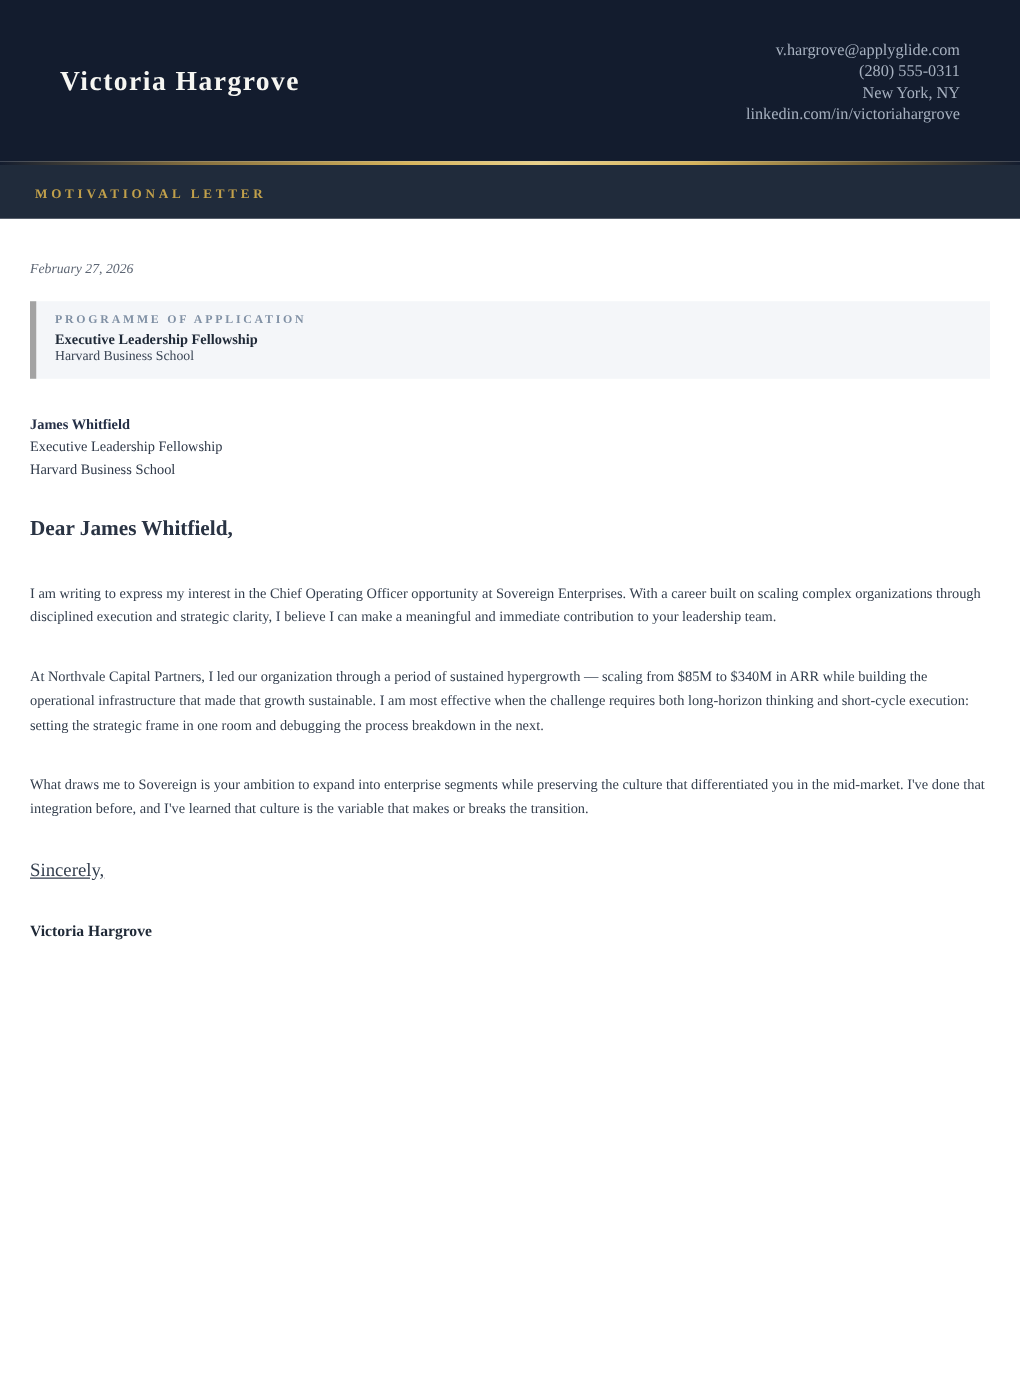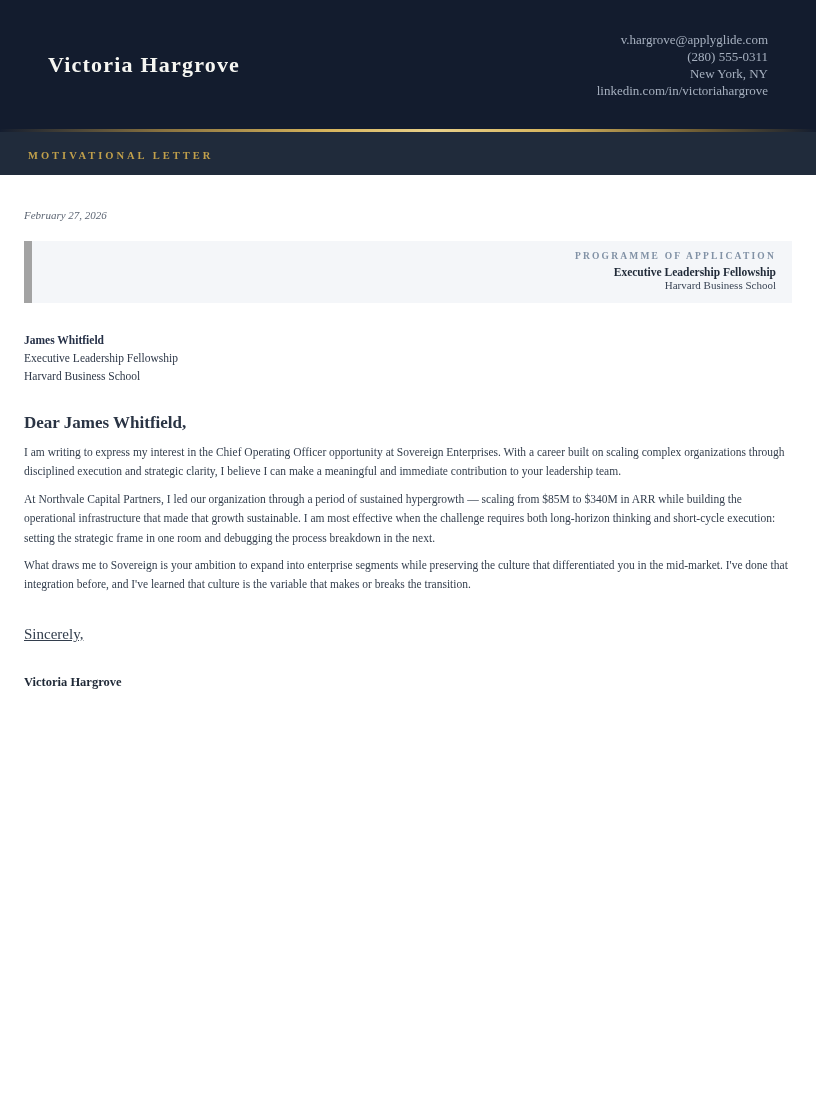--- a/index.html
+++ b/index.html
@@ -66,23 +66,22 @@
   .date {
     margin-top: 34px;
     font-style: italic;
     font-size: 11px;
     color: #5c6573;
   }
 
   .programme-box {
     margin-top: 20px;
     background: #f4f6f9;
-    border-left: 8px solid #a3a3a3;
+    border-left: 5px solid #a3a3a3;
     padding: 10px 16px 12px 15px;
-    text-align: right;
   }
   .programme-label {
     font-size: 9.5px;
     font-weight: bold;
     letter-spacing: 2.2px;
     color: #8191a5;
   }
   .programme-title {
     margin-top: 5px;
     font-size: 11.5px;
@@ -104,26 +103,26 @@
   .recipient-name { font-weight: bold; color: #253047; }
 
   .salutation {
     margin-top: 28px;
     font-size: 17px;
     font-weight: bold;
     color: #2a3444;
   }
 
   .body-para {
-    margin-top: 8px;
+    margin-top: 28px;
     font-size: 11.5px;
     line-height: 19.4px;
     color: #333e4d;
   }
-  .body-para:first-of-type { margin-top: 10px; }
+  .body-para:first-of-type { margin-top: 33px; }
 
   .closing {
     margin-top: 31px;
     font-size: 15px;
     color: #333e4d;
     text-decoration: underline;
   }
   .signature {
     margin-top: 32px;
     font-size: 12.5px;

